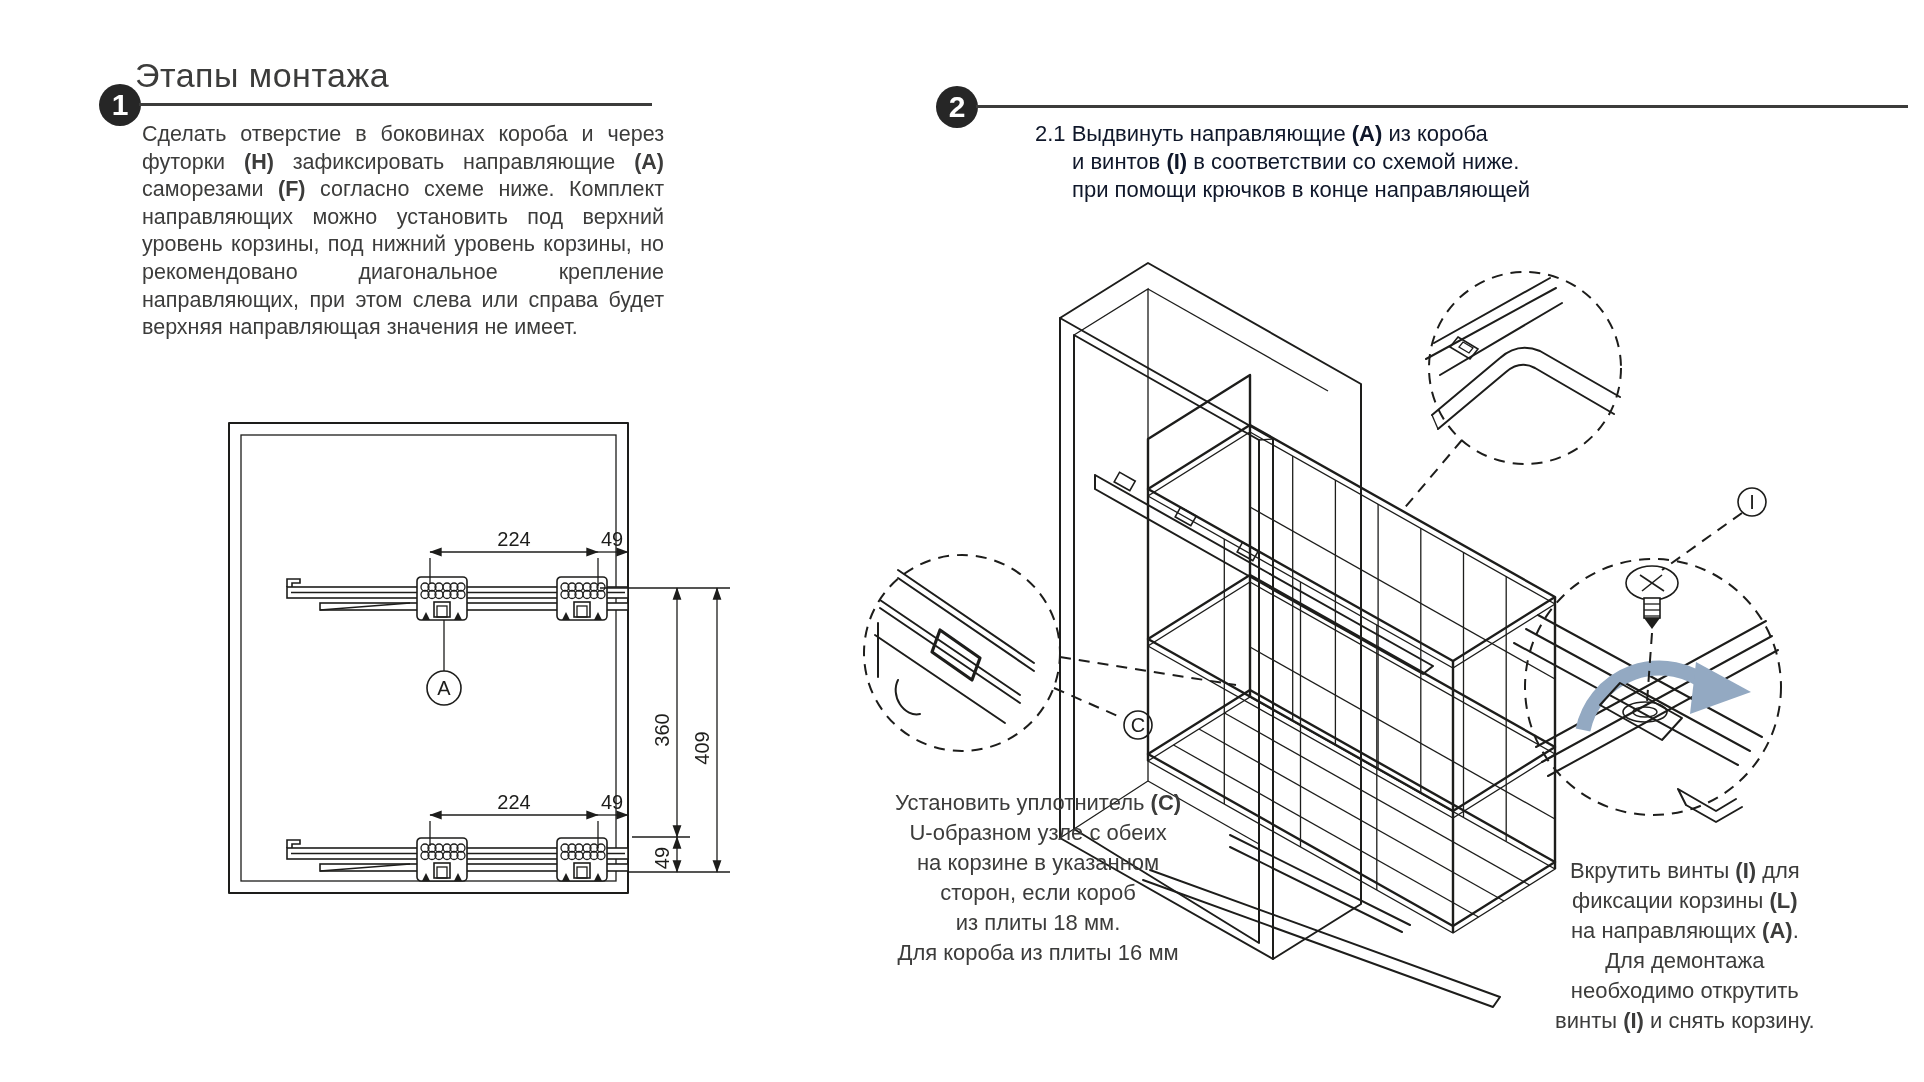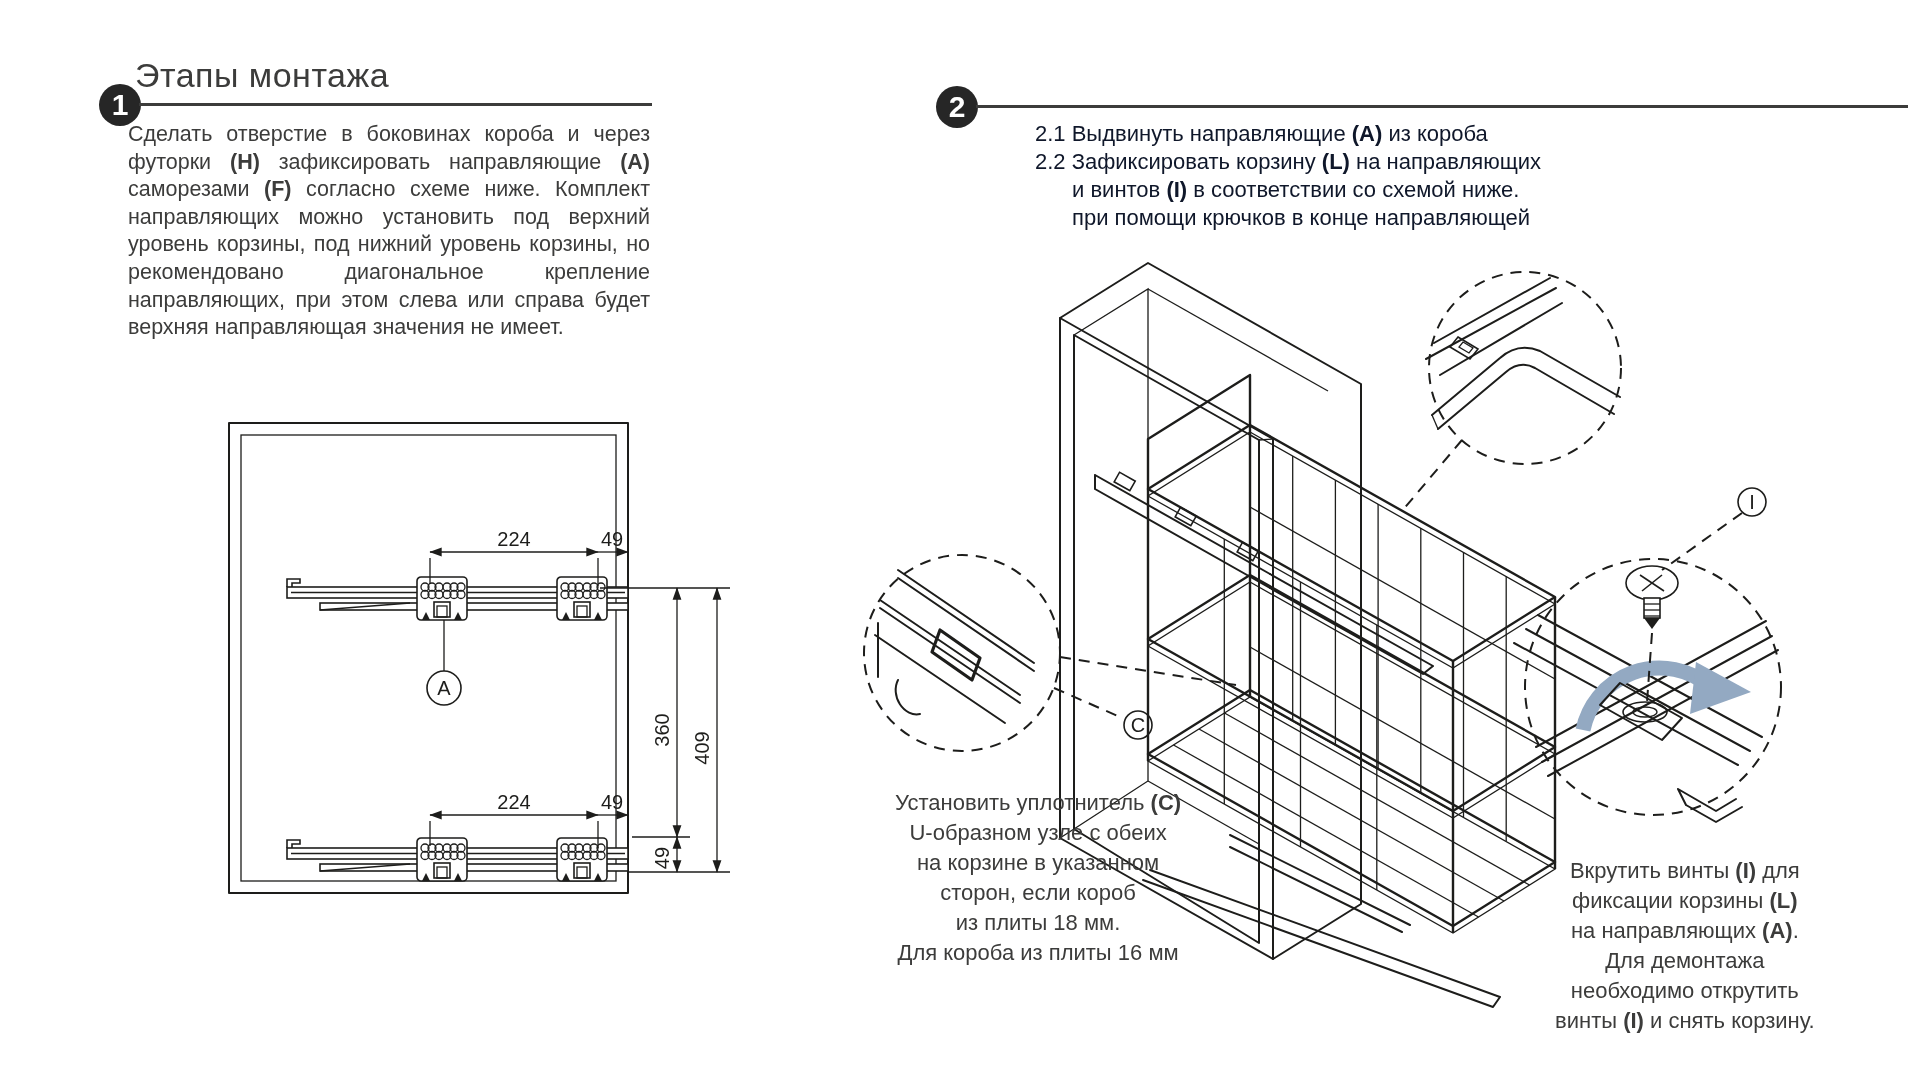--- a/index.html
+++ b/index.html
@@ -31,21 +31,21 @@
 <body>
 
 <div id="page">
 
   <div class="abs badge" style="left:99px;top:84px;">
     <span>1</span>
   </div>
   <div class="abs title" style="left:135px;top:56px;text-align:center;">Этапы монтажа</div>
   <div class="abs rule" style="left:139px;top:103px;width:513px;"></div>
 
-  <div class="abs" style="left:128px;top:121px;">
+  <div class="abs" style="left:142px;top:121px;">
     <p class="body-just"><span>Сделать отверстие в боковинах короба и через футорки </span><b>(H)</b><span> зафиксировать направляющие </span><b>(A)</b><span> саморезами </span><b>(F)</b><span> согласно схеме ниже. Комплект направляющих можно установить под верхний уровень корзины, под нижний уровень корзины, но рекомендовано диагональное крепление направляющих, при этом слева или справа будет верхняя направляющая значения не имеет.</span></p>
   </div>
 
   <svg class="abs" style="left:183px;top:400px;" width="560" height="500" viewBox="0 0 560 500">
     <defs>
       <marker id="arr" viewBox="0 0 10 10" refX="9" refY="5" markerWidth="10" markerHeight="10" orient="auto-start-reverse">
         <path d="M0,1.6 L9.5,5 L0,8.4 z" fill="#1d1d1b"></path>
       </marker>
       <g id="railDef">
         <path class="ln15" d="M0,10 v-8 h13 v4 h-8 v4"></path>
@@ -149,21 +149,20 @@
     </g>
   </svg>
 
   <div class="abs badge" style="left:936px;top:86px;">
     <span>2</span>
   </div>
   <div class="abs rule" style="left:976px;top:105px;width:932px;"></div>
 
   <div class="abs steps" style="left:1035px;top:120px;">
     <div><span>2.1 Выдвинуть направляющие </span><b>(A)</b><span> из короба</span></div>
-    <div><span>2.2 Зафиксировать корзину </span><b>(L)</b><span> на направляющих</span></div>
     <div class="ind"><span>и винтов </span><b>(I)</b><span> в соответствии со схемой ниже.</span></div>
     <div class="ind"><span>при помощи крючков в конце направляющей</span></div>
   </div>
 
   <svg class="abs" style="left:850px;top:225px;" width="1074" height="810" viewBox="0 0 1074 810">
 
     <g>
       <path class="ln" d="M210,93 L298,38 L511,159 L511,679 L423,734 L210,613 Z"></path>
       <path class="ln" d="M210,93 L423,214 L423,734"></path>
       <path class="ln" d="M224,110 L409,215 L409,718 L224,604 Z"></path>

